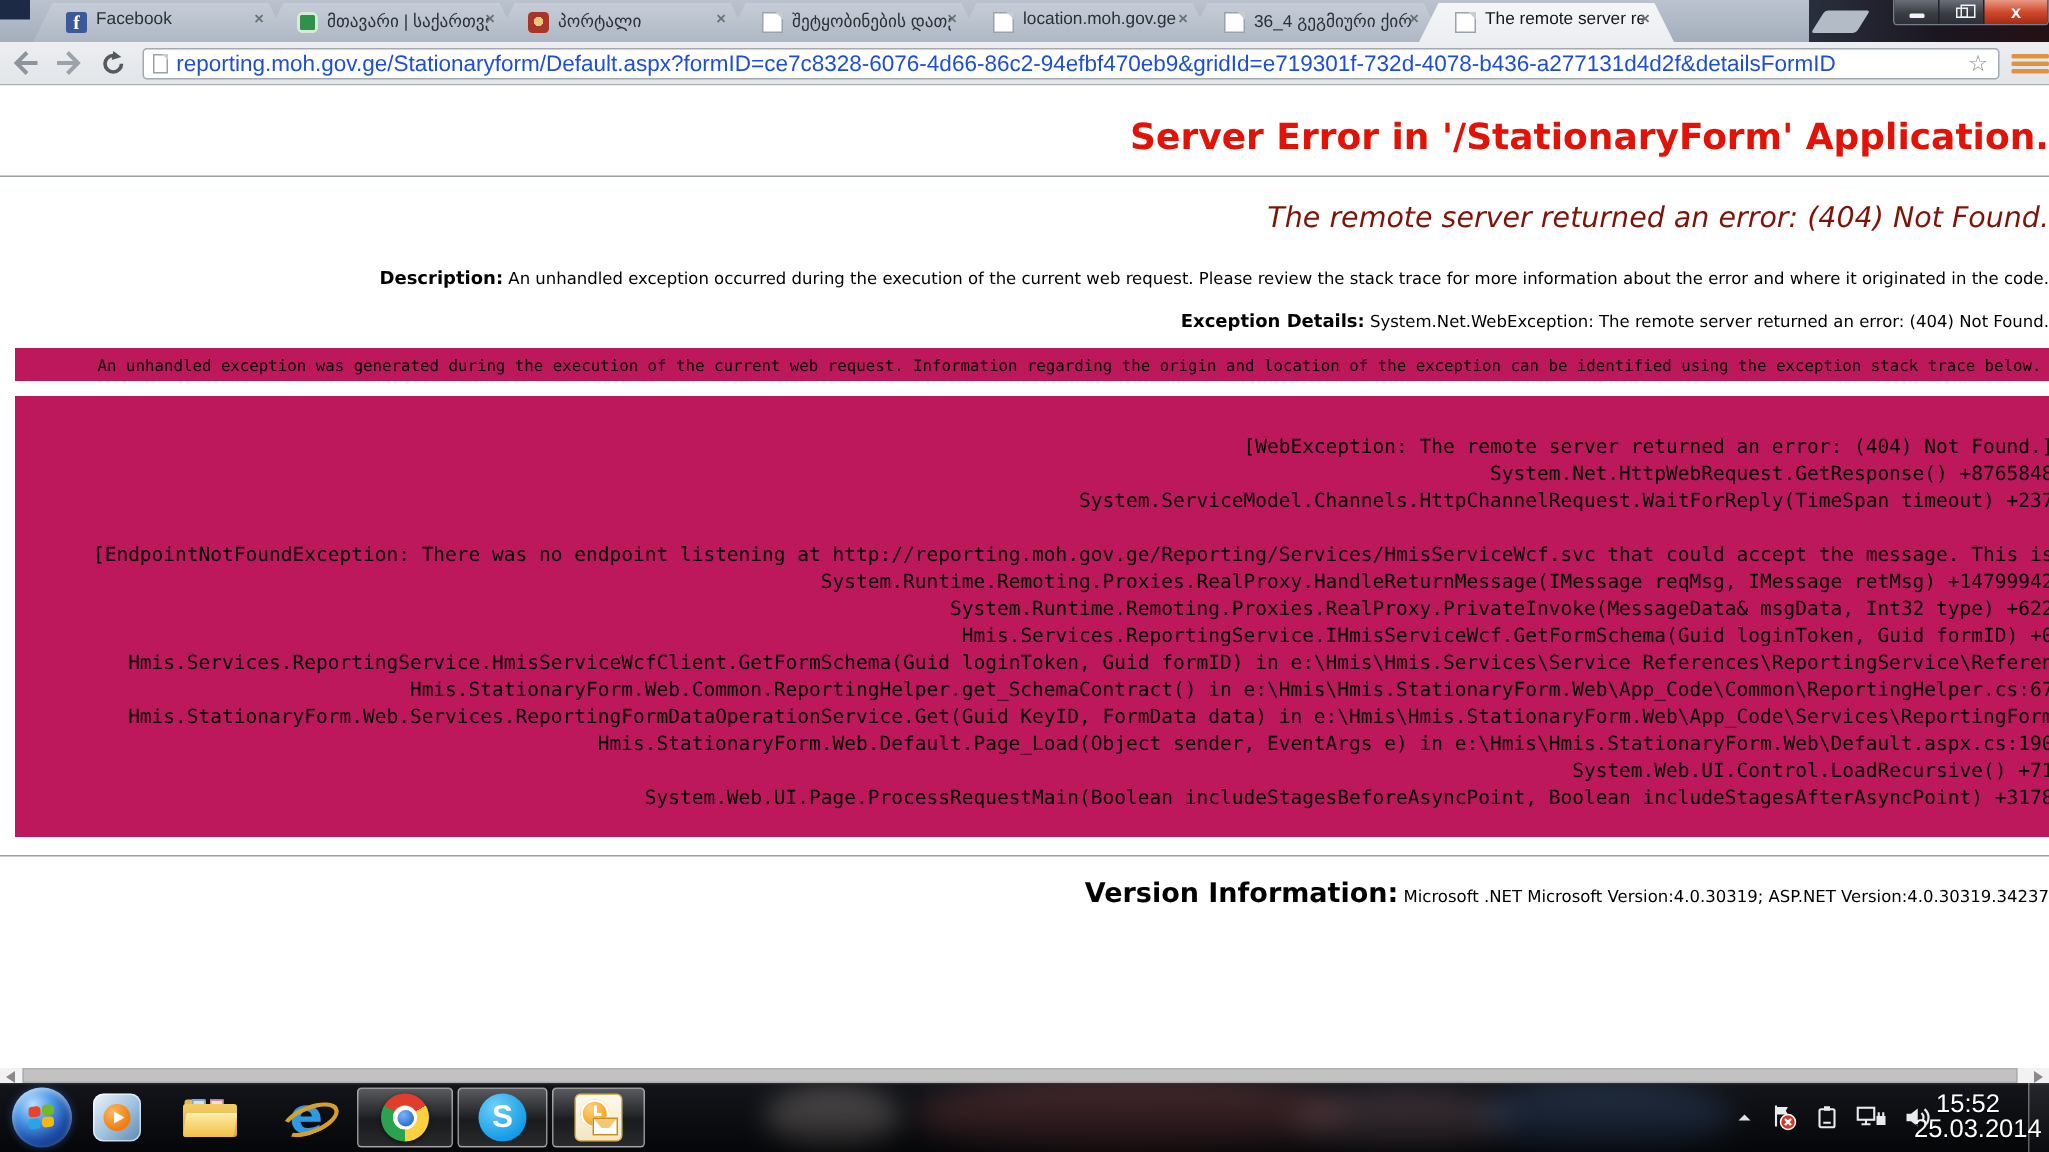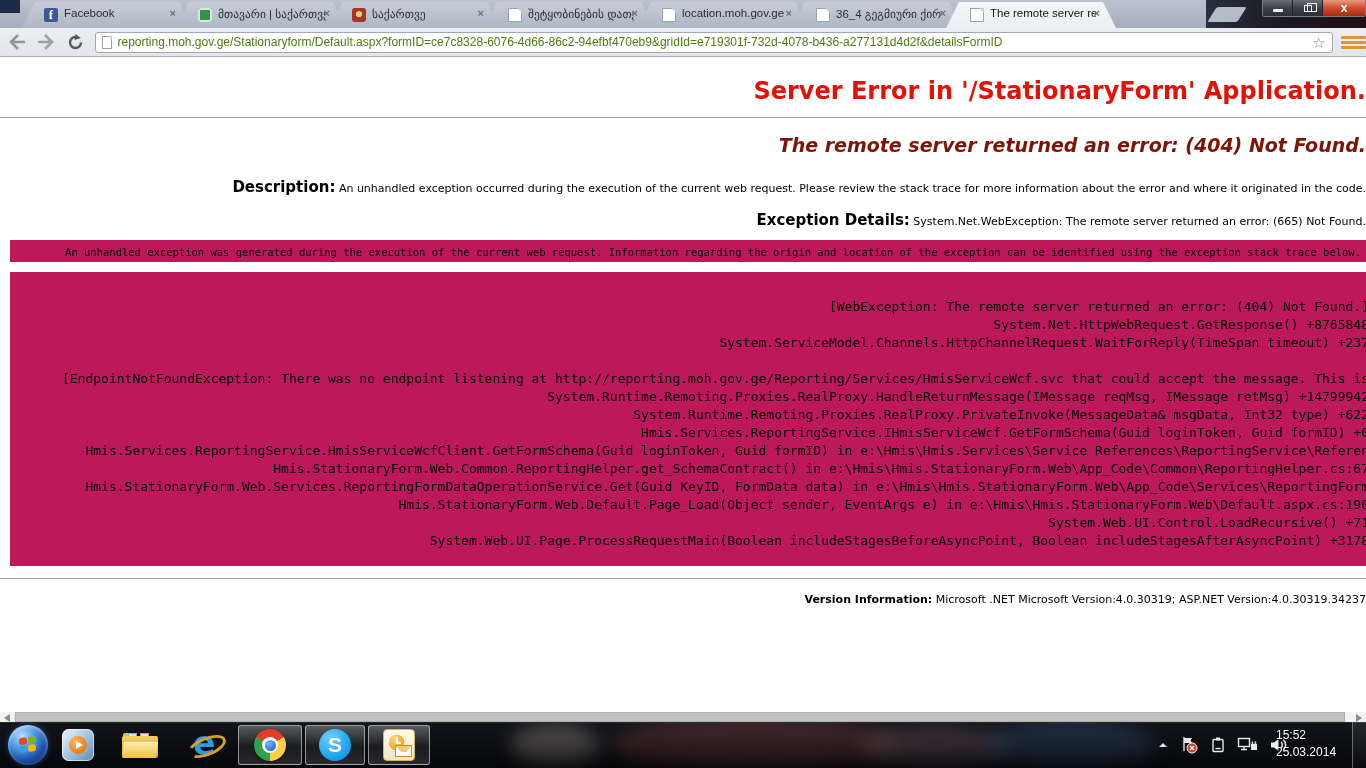--- a/index.html
+++ b/index.html
@@ -45,40 +45,40 @@
   
   .toolbar { position:absolute; top:28px; left:0; width:1366px; height:29px;
     background:linear-gradient(#eceef1,#e2e5e9); border-bottom:1px solid #aab0b8;
     display:flex; align-items:center; }
   .navbtn { width:26px; height:24px; display:flex; align-items:center; justify-content:center; margin-left:4px; }
   .omnibox { flex:0 0 auto; width:1238px; height:21px; margin-left:6px; background:#fff;
     border:1px solid #a2a9b1; border-radius:3px; display:flex; align-items:center; padding:0 6px; gap:6px; overflow:hidden; }
   .omni-page { width:10px; height:13px; background:#fff; border:1px solid #9aa2ab; position:relative; flex:0 0 10px; }
   .omni-page::after { content:""; position:absolute; top:-1px; right:-1px; border-style:solid;
     border-width:0 4px 4px 0; border-color:transparent #c6ccd2 transparent transparent; }
-  .urltext { font-size:12px; color:#4d7c0f; white-space:nowrap; overflow:hidden; flex:1 1 auto; }
+  .urltext { font-size:15px; color:#1d4ed8; white-space:nowrap; overflow:hidden; flex:1 1 auto; }
   .omni-star { flex:0 0 auto; font-size:15px; color:#878d94; line-height:1; }
   .menubtn { margin-left:8px; width:26px; height:20px; display:flex; flex-direction:column; justify-content:center; gap:2px; }
   .menubtn i { display:block; height:3px; background:#e0923c; border-radius:1px; }
 
   
   .page { position:absolute; top:57px; left:0; width:1366px; height:655px; background:#fff;
     overflow:hidden; font-family:"DejaVu Sans", sans-serif;text-align:right; }
   .page h1 { margin:20px 0 0 10px; font-size:24px; font-weight:bold; color:#e21207; }
   .page hr { border:none; border-top:1px solid #9aa0a6; margin:12px 0 0 0; }
-  .page h2 { margin:16px 0 0 10px; font-size:19px; font-weight:bold; font-style:italic; color:#7e1407; }
+  .page h2 { margin:16px 0 0 10px; font-size:19px; font-weight:normal; font-style:italic; color:#7e1407; }
   .meta { margin:22px 0 0 10px; font-size:11px; color:#000; }
   .meta + .meta { margin-top:15px; }
-  .meta b { font-size:15px; }
+  .meta b { font-size:12px; }
   .codebox { margin:10px 0 0 10px; width:1359px; background:#be185d; overflow:hidden; white-space:pre;
     font-family:"DejaVu Sans Mono","Liberation Mono",monospace; }
   .codebox.small { margin-top:11px; padding:6px 8px; font-size:10.5px; height:22px; }
   .codebox.big { margin-top:10px; padding:26px 0 22px 16px; font-size:13px; line-height:18px; height:294px; }
   .verinfo { margin:14px 0 0 10px; font-size:11px; }
-  .verinfo b { font-size:11px; }
+  .verinfo b { font-size:18px; }
 
   
   .hscroll { position:absolute; top:712px; left:0; width:1366px; height:10px; background:#f2f2f2; }
   .harrow { position:absolute; top:2px; width:0; height:0; border-style:solid; }
   .harrow.left { left:4px; border-width:4px 6px 4px 0; border-color:transparent #8a8a8a transparent transparent; }
   .harrow.right { right:4px; border-width:4px 0 4px 6px; border-color:transparent transparent transparent #8a8a8a; }
   .hthumb { position:absolute; top:0; left:15px; width:1330px; height:10px; background:#c2c2c2; border:1px solid #adadad; }
 
   
   .taskbar { position:absolute; top:722px; left:0; width:1366px; height:46px; background:#0a0c10; overflow:hidden; }
@@ -134,22 +134,22 @@
     background:radial-gradient(circle at 35% 30%, #ffd27a, #f09d14 75%); box-shadow:inset 0 0 0 1.5px #fff; }
   .outlook .h1p { position:absolute; left:12px; top:7px; width:1.5px; height:6px; background:#fff; }
   .outlook .h2p { position:absolute; left:12px; top:12px; width:5px; height:1.5px; background:#fff; }
   .outlook .env { position:absolute; right:2px; bottom:3px; width:17px; height:12px; background:#fff;
     border:1px solid #d08a18; }
   .outlook .env::after { content:""; position:absolute; left:0; top:0; width:0; height:0;
     border:5px solid transparent; border-top:6px solid #f5d9a0; border-top-color:#f2c878; width:15px; box-sizing:border-box; }
   
   .tray { position:absolute; top:0; height:46px; display:flex; align-items:center; }
   .trayicon { margin:0 5px; display:flex; align-items:center; }
-  .clock { position:absolute; left:1276px; top:5px; width:72px; color:#fff; font-size:12px;
-    text-align:left; line-height:17px; text-shadow:0 1px 1px #000; }
+  .clock { position:absolute; left:1276px; top:5px; width:72px; color:#fff; font-size:17px;
+    text-align:center; line-height:17px; text-shadow:0 1px 1px #000; }
   .showdesk { position:absolute; left:1352px; top:0; width:14px; height:46px;
     border-left:1px solid rgba(255,255,255,.35); background:linear-gradient(rgba(255,255,255,.08), rgba(255,255,255,.02)); }
 </style>
 </head>
 <body>
 
 <div id="screen">
 
   <div class="tabstrip">
     <div class="corner-dark"></div>
@@ -160,21 +160,21 @@
         <span class="lbl">Facebook</span>
         <span class="tclose">×</span>
       </div>
       <div class="tab">
         <span class="fav fav-green"></span>
         <span class="lbl">მთავარი  | საქართვე</span>
         <span class="tclose">×</span>
       </div>
       <div class="tab">
         <span class="fav fav-emblem"></span>
-        <span class="lbl">საქართვე</span>
+        <span class="lbl">პორტალი</span>
         <span class="tclose">×</span>
       </div>
       <div class="tab">
         <span class="fav fav-page"></span>
         <span class="lbl">შეტყობინების დათვ</span>
         <span class="tclose">×</span>
       </div>
       <div class="tab">
         <span class="fav fav-page"></span>
         <span class="lbl">location.moh.gov.ge</span>
@@ -232,21 +232,21 @@
         <i></i>
         <i></i>
     </div>
   </div>
 
   <div class="page">
     <h1>Server Error in '/StationaryForm' Application.</h1>
     <hr>
     <h2>The remote server returned an error: (404) Not Found.</h2>
     <p class="meta"><b>Description:</b><span> An unhandled exception occurred during the execution of the current web request. Please review the stack trace for more information about the error and where it originated in the code.</span></p>
-    <p class="meta"><b>Exception Details:</b><span> System.Net.WebException: The remote server returned an error: (665) Not Found.</span></p>
+    <p class="meta"><b>Exception Details:</b><span> System.Net.WebException: The remote server returned an error: (404) Not Found.</span></p>
     <div class="codebox small">An unhandled exception was generated during the execution of the current web request. Information regarding the origin and location of the exception can be identified using the exception stack trace below.</div>
     <div class="codebox big">[WebException: The remote server returned an error: (404) Not Found.]
    System.Net.HttpWebRequest.GetResponse() +8765848
    System.ServiceModel.Channels.HttpChannelRequest.WaitForReply(TimeSpan timeout) +237
 
 [EndpointNotFoundException: There was no endpoint listening at http://reporting.moh.gov.ge/Reporting/Services/HmisServiceWcf.svc that could accept the message. This is
    System.Runtime.Remoting.Proxies.RealProxy.HandleReturnMessage(IMessage reqMsg, IMessage retMsg) +14799942
    System.Runtime.Remoting.Proxies.RealProxy.PrivateInvoke(MessageData&amp; msgData, Int32 type) +622
    Hmis.Services.ReportingService.IHmisServiceWcf.GetFormSchema(Guid loginToken, Guid formID) +0
    Hmis.Services.ReportingService.HmisServiceWcfClient.GetFormSchema(Guid loginToken, Guid formID) in e:\Hmis\Hmis.Services\Service References\ReportingService\Referen

